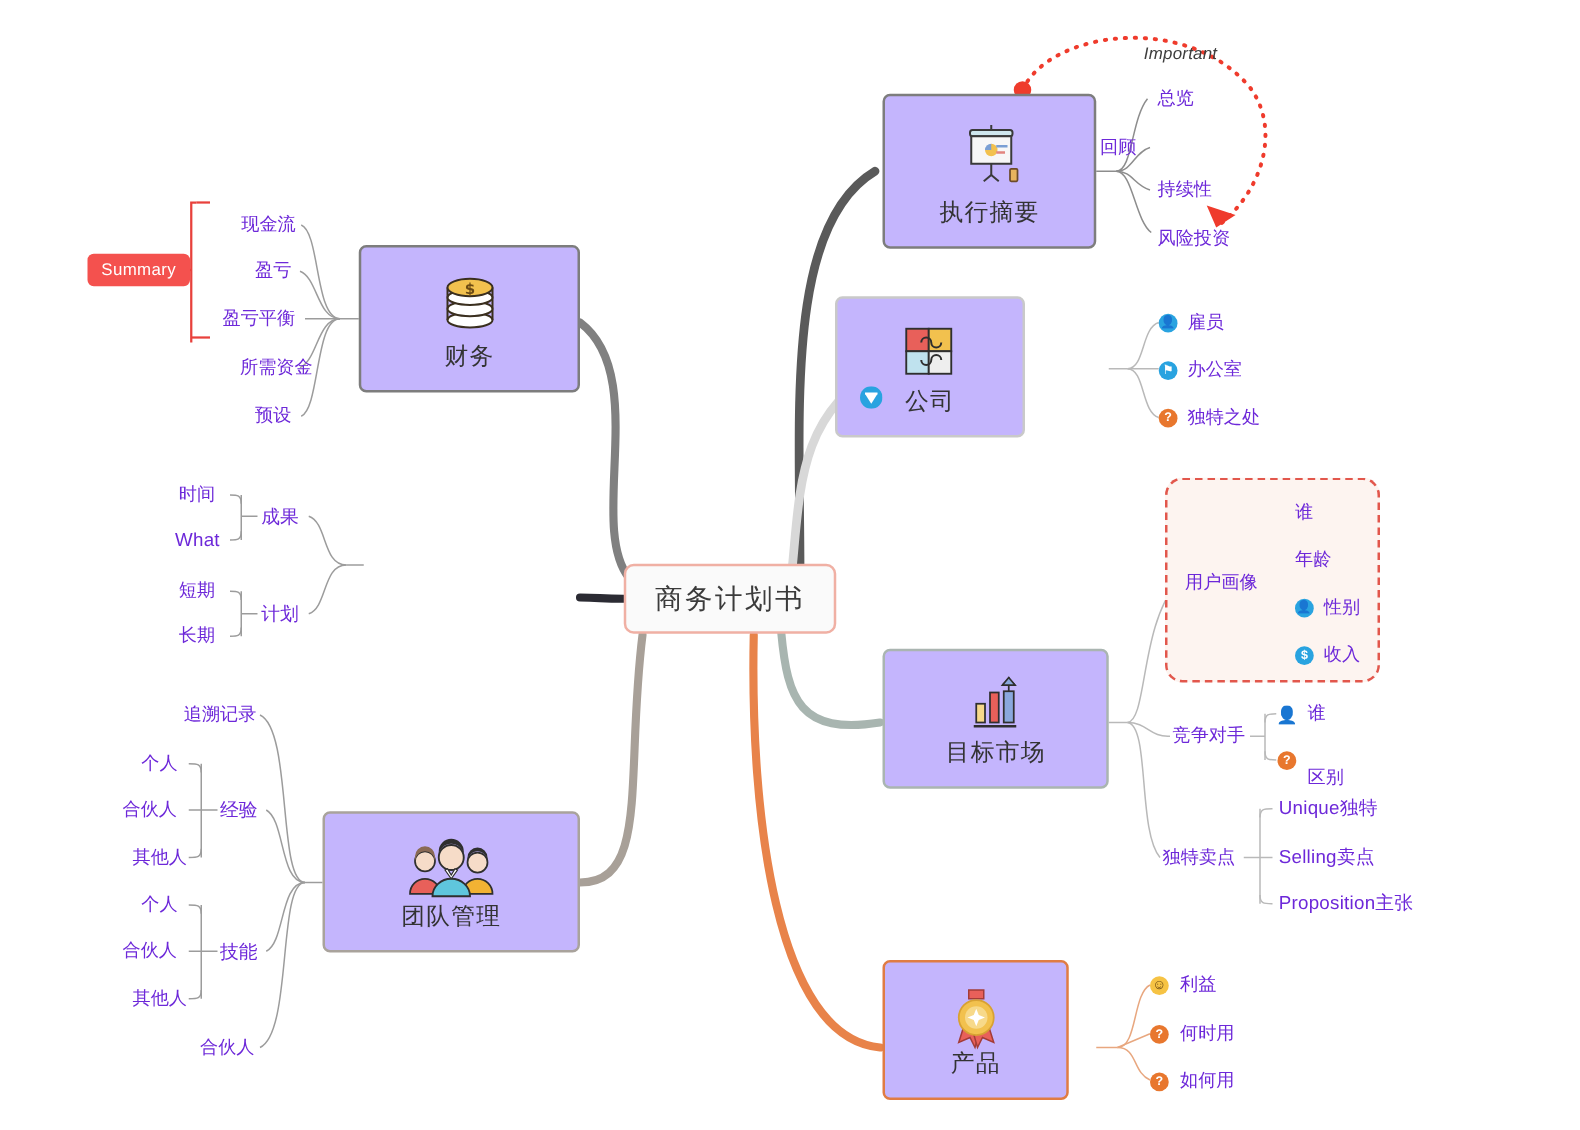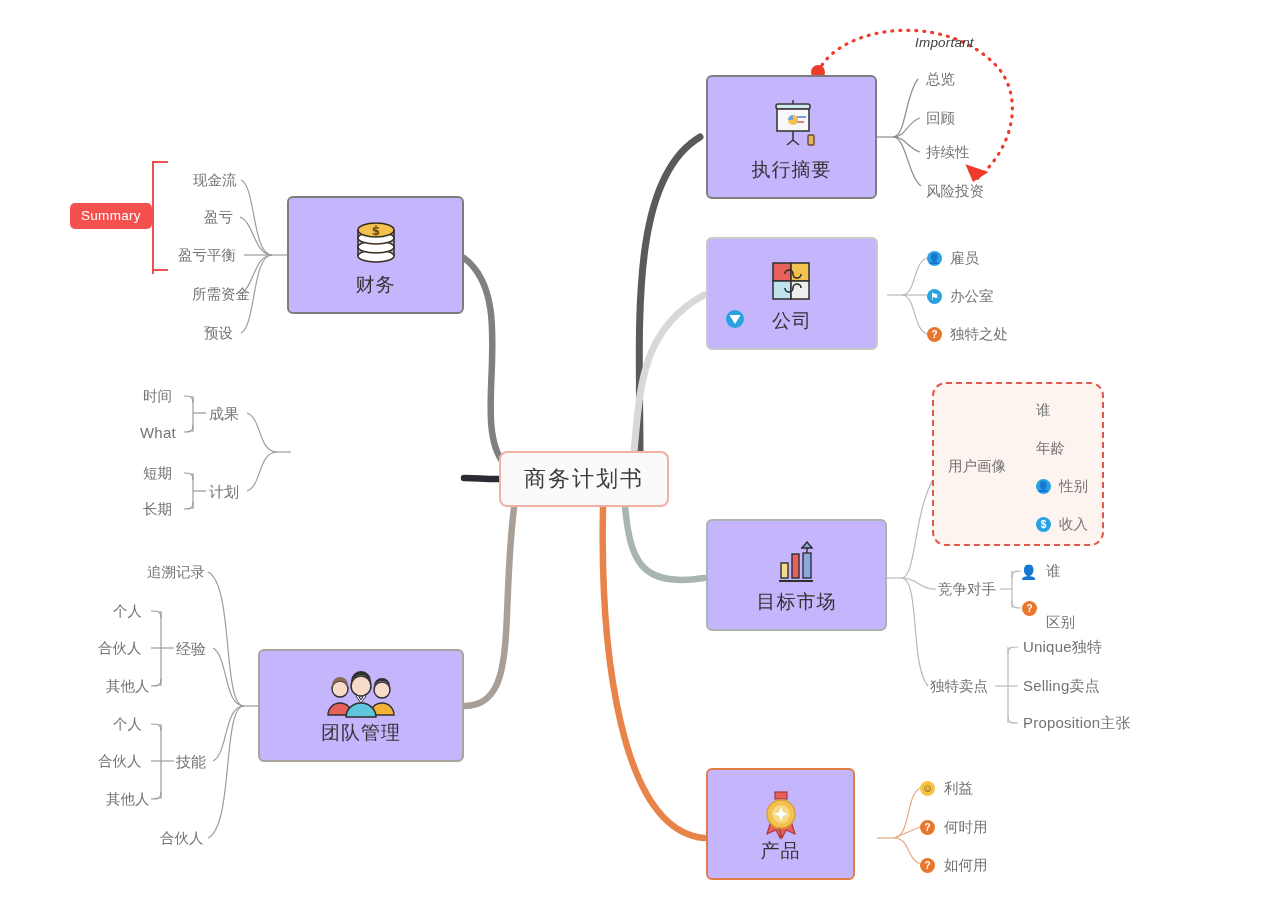--- a/index.html
+++ b/index.html
@@ -50,21 +50,21 @@
     border-radius:8px;
     display:flex;align-items:center;justify-content:center;
     font-size:22px;color:#3b3b3b;letter-spacing:2px;
     box-sizing:border-box;
   }
 
   
   .sub{
     position:absolute;
     font-size:14.5px;
-    color:#737373;
+    color:#6d28d9;
     white-space:nowrap;
     line-height:1;
   }
   .sub.big{font-size:15px;}
   .sub.en{font-size:15px;letter-spacing:.2px;}
 
   
   .ico{
     position:absolute;
     width:15px;height:15px;border-radius:50%;
@@ -237,25 +237,25 @@
         <rect x="33" y="26" width="7" height="2" fill="#e2857f"></rect>
         <line x1="29" y1="36" x2="29" y2="45" stroke="#3a3a3a" stroke-width="1.6"></line>
         <line x1="29" y1="45" x2="23" y2="50" stroke="#3a3a3a" stroke-width="1.6"></line>
         <line x1="29" y1="45" x2="35" y2="50" stroke="#3a3a3a" stroke-width="1.6"></line>
         <rect x="44" y="40" width="6" height="10" rx="1" fill="#e8b35e" stroke="#6b4a2a" stroke-width="1.4"></rect>
       </svg>
     </span>
     <span class="nlabel">执行摘要</span>
   </div>
   <div class="sub" style="left:926px;top:72px;">总览</div>
-  <div class="sub" style="left:926px;top:111px;text-align:center;">回顾</div>
+  <div class="sub" style="left:880px;top:111px;text-align:center;">回顾</div>
   <div class="sub" style="left:926px;top:145px;">持续性</div>
   <div class="sub" style="left:926px;top:184px;">风险投资</div>
 
-  <div class="node" style="left:706px;top:237px;width:172px;height:113px;border-color:#c9c9c9;">
+  <div class="node" style="left:668px;top:237px;width:152px;height:113px;border-color:#c9c9c9;">
     <span class="nicon">
       <svg width="50" height="50" viewBox="0 0 50 50">
         <rect x="6" y="6" width="18" height="18" fill="#e8605a" stroke="#2f2f2f" stroke-width="1.5"></rect>
         <rect x="24" y="6" width="18" height="18" fill="#f2c14e" stroke="#2f2f2f" stroke-width="1.5"></rect>
         <rect x="6" y="24" width="18" height="18" fill="#bfe2ee" stroke="#2f2f2f" stroke-width="1.5"></rect>
         <rect x="24" y="24" width="18" height="18" fill="#eeeeee" stroke="#2f2f2f" stroke-width="1.5"></rect>
         <path d="M18,17 a4,4 0 1,1 8,0 a4,4 0 1,0 8,0" fill="none" stroke="#2f2f2f" stroke-width="1.6"></path>
         <path d="M18,31 a4,4 0 1,0 8,0 a4,4 0 1,1 8,0" fill="none" stroke="#2f2f2f" stroke-width="1.6"></path>
       </svg>
     </span>

